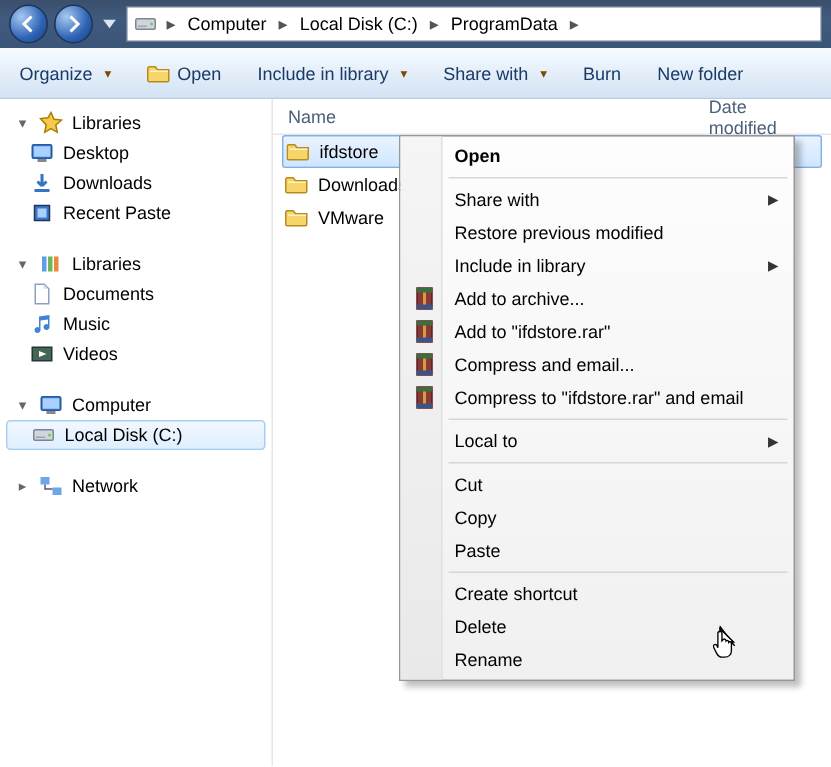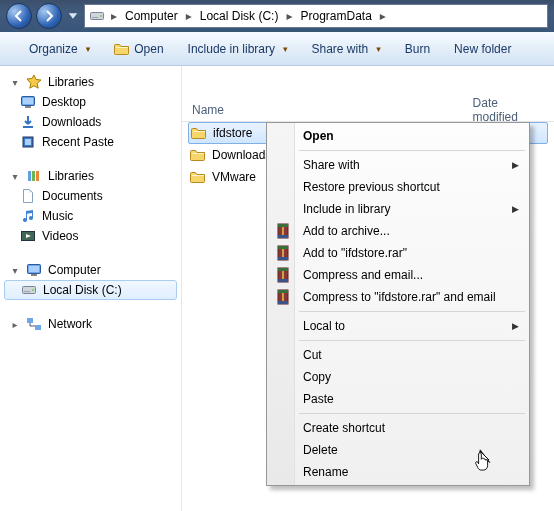--- a/index.html
+++ b/index.html
@@ -5,32 +5,32 @@
   * { box-sizing: border-box; margin: 0; padding: 0; font-family: "Segoe UI", Tahoma, sans-serif; font-size: 12px; }
   html, body { width: 554px; height: 511px; overflow: hidden; background: #fff; }
   .nav-bar { height: 32px; background: linear-gradient(#3b4f6b, #415b7e 40%, #395577); display: flex; align-items: center; padding: 0 6px; gap: 4px; }
   .nav-btn { width: 26px; height: 26px; border-radius: 50%; background: radial-gradient(circle at 30% 30%, #a6c9f1, #2e63b5 60%, #1b3f78); border: 1px solid #1e355a; display:flex; align-items:center; justify-content:center; }
   .nav-btn svg { width:14px; height:14px; }
   .nav-dd { width:14px; height:20px; display:flex; align-items:center; justify-content:center; }
   .addr { flex: 1; height: 24px; background: #fff; border: 1px solid #6a7a93; display: flex; align-items: center; padding: 0 4px; gap: 2px; }
   .addr .chev { color: #555; padding: 0 4px; }
   .addr .seg { padding: 0 2px; color: #000; }
   .addr .ic { width:16px; height:16px; display:block; }
-  .toolbar { height: 34px; background: linear-gradient(#f6fbff, #e4eef9 50%, #d3e3f4); border-bottom: 1px solid #b7cbe1; display:flex; align-items:center; padding:0 24px; gap: 14px; }
+  .toolbar { height: 34px; background: linear-gradient(#f6fbff, #e4eef9 50%, #d3e3f4); border-bottom: 1px solid #b7cbe1; display:flex; align-items:center; padding:0 8px; gap: 14px; }
   .tb-item { display:flex; align-items:center; gap:4px; color:#1a3a66; cursor:default; padding:3px 5px; border-radius:3px; }
   .tb-item.dd::after { content:"▾"; font-size:9px; color:#7a4a00; margin-left:4px; }
   .body { display:flex; height: calc(100% - 66px); }
   .tree { width: 182px; border-right:1px solid #e6e6e6; padding: 6px 4px; }
   .tgrp { margin-bottom: 14px; }
   .tlabel, .titem { display:flex; align-items:center; gap:6px; padding:2px 6px 2px 16px; color:#000; cursor:default; }
   .tlabel { padding-left: 6px; }
   .titem.sel { background: linear-gradient(#f1f7ff,#dfefff); border:1px solid #a7cdf0; border-radius:3px; padding-top:1px; padding-bottom:1px; }
   .titem svg, .tlabel svg { width:16px; height:16px; flex:none; }
   .exp { width:10px; color:#666; font-size:10px; text-align:center; }
-  .list { flex:1; position:relative;margin-top:32px; }
+  .list { flex:1; position:relative; }
   .list-head { height:24px; border-bottom:1px solid #e6e6e6; display:flex; align-items:center; }
   .col { padding:0 10px; color:#4c607a; }
   .col.name { width: 290px; }
   .row { display:flex; align-items:center; height:22px; padding-left:8px; gap:6px; }
   .row.sel { background: linear-gradient(#eaf3ff,#cfe6ff); border:1px solid #7fb1e8; border-radius:2px; margin:0 6px 0 6px; padding-left:2px; }
   .row svg { width:16px; height:16px; flex:none; }
   .ctx { position:absolute; top:0; left:84px; width: 264px; background: linear-gradient(#fdfdfd,#f0f0f0); border:1px solid #979797; box-shadow: 4px 4px 4px rgba(0,0,0,.25); padding:2px; }
   .ctx .iconcol { position:absolute; left:0; top:0; bottom:0; width:28px; background:linear-gradient(#f5f5f5,#e9e9e9); border-right:1px solid #e0e0e0; }
   .ctx .mi { position:relative; display:flex; align-items:center; height:22px; padding-left:34px; padding-right:18px; color:#000; cursor:default; }
   .ctx .mi b { font-weight:700; }
@@ -254,21 +254,21 @@
           <span>VMware</span>
         </div>
 
       <div class="ctx">
         <div class="iconcol"></div>
         <div class="mi">
             <b>Open</b>
           </div>
         <div class="sep"></div>
         <div class="mi sub">Share with</div>
-        <div class="mi">Restore previous shortcut</div>
+        <div class="mi">Restore previous modified</div>
         <div class="mi sub">Include in library</div>
         <div class="mi">
             <span class="miicon">
               <svg width="16" height="16">
                 <use href="#i-rar"></use>
               </svg>
             </span>
             <span>Add to archive...</span>
           </div>
         <div class="mi">

